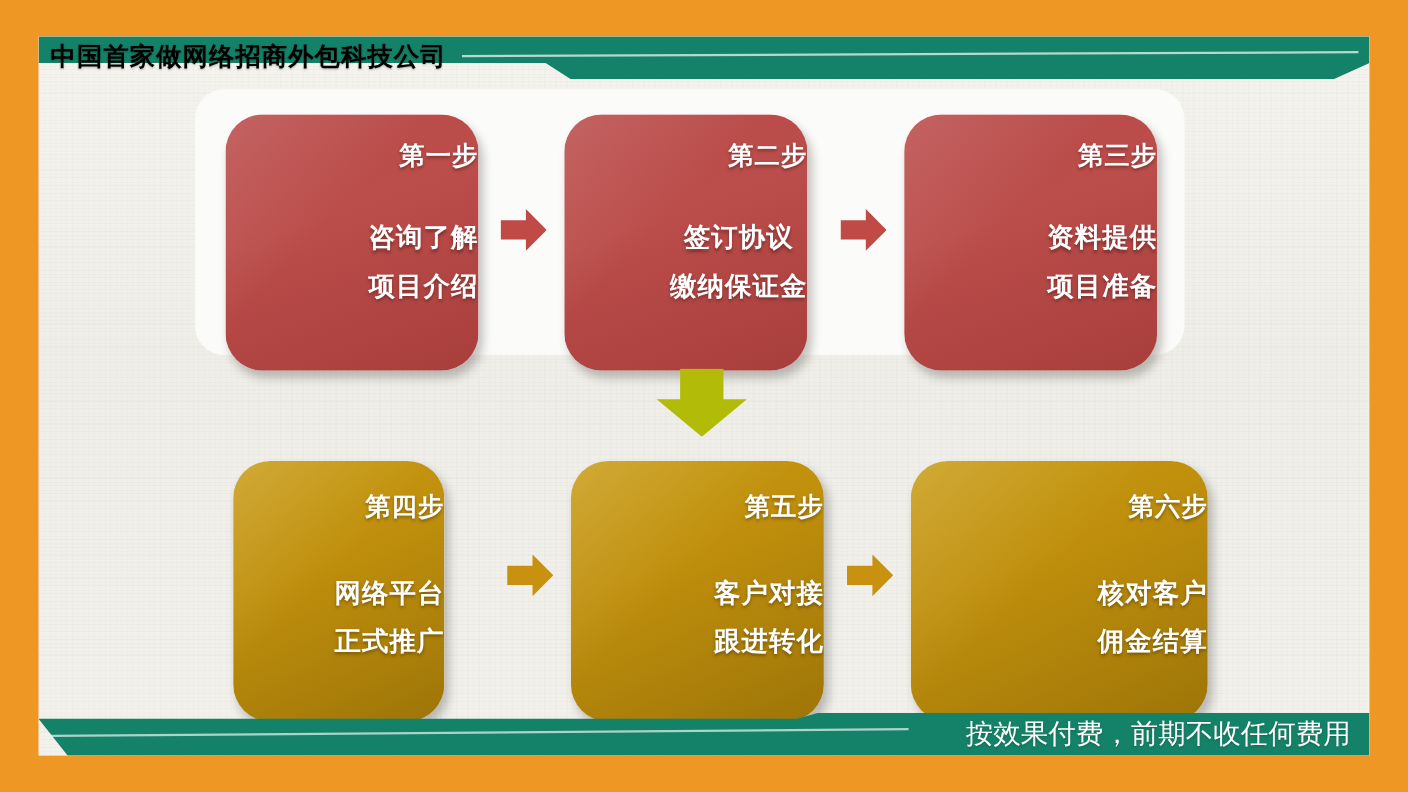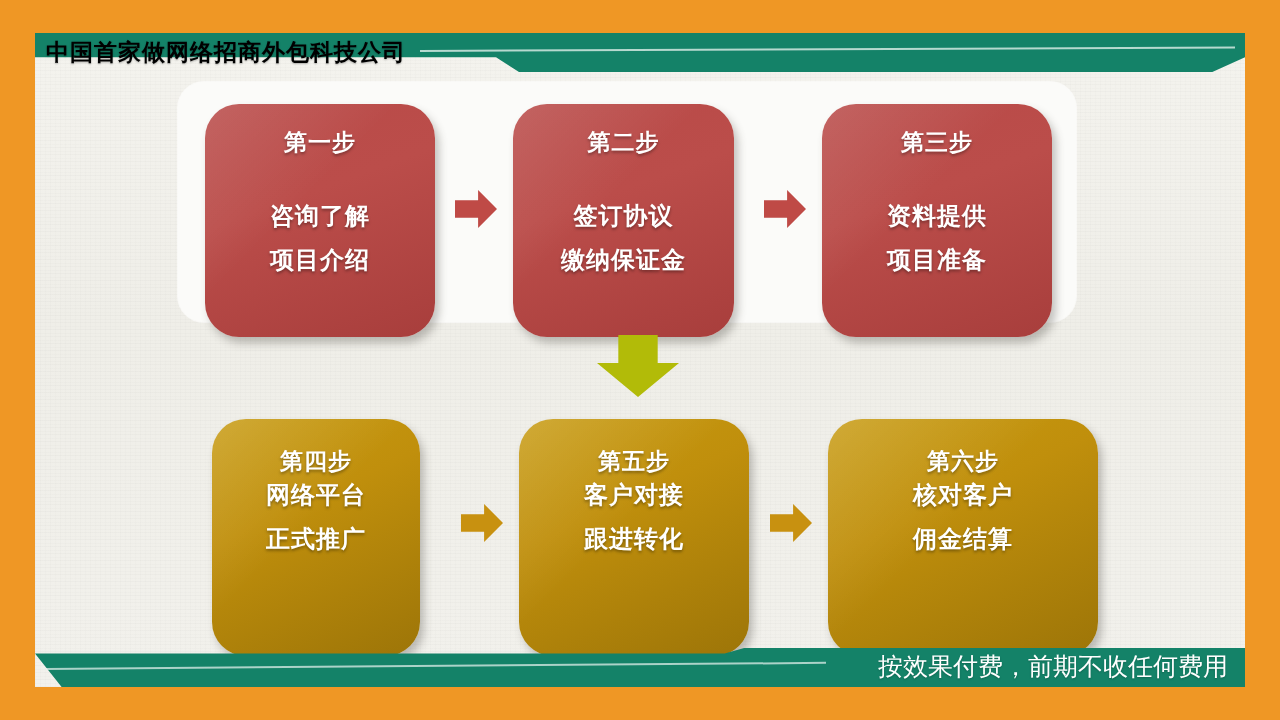--- a/index.html
+++ b/index.html
@@ -67,21 +67,21 @@
   .top-panel{
     position:absolute;left:178px;top:82px;width:898px;height:240px;
     background:#fbfbf9;border-radius:26px;
     box-shadow:0 0 0 1px rgba(255,255,255,.6);
   }
 
   
   .card{
     position:absolute;border-radius:34px;
     box-shadow:4px 6px 9px rgba(60,55,50,.30);
-    display:flex;flex-direction:column;align-items:center;
+    display:flex;flex-direction:column;align-items:flex-end;
     color:#ffffff;text-align:center;
     overflow:hidden;
   }
   .card.red{
     background:
       linear-gradient(135deg, rgba(255,255,255,.14) 0%, rgba(255,255,255,0) 42%),
       linear-gradient(160deg,#b94a48 0%,#bb4d4a 40%,#a83e3c 100%);
   }
   .card.gold{
     background:
@@ -95,24 +95,24 @@
   .card .desc{
     font-size:24px;font-weight:bold;line-height:44px;letter-spacing:1px;
     text-shadow:0 2px 3px rgba(0,0,0,.35);
   }
 
   .card-1{left:205px;top:104px;width:230px;height:209px;padding-top:24px;}
   .card-2{left:513px;top:104px;width:221px;height:209px;padding-top:24px;}
   .card-3{left:822px;top:104px;width:230px;height:209px;padding-top:24px;}
   .card-1 .desc-wrap,.card-2 .desc-wrap,.card-3 .desc-wrap{margin-top:38px;}
 
-  .card-4{left:212px;top:419px;width:208px;height:209px;padding-top:28px;}
+  .card-4{left:212px;top:419px;width:192px;height:209px;padding-top:28px;}
   .card-5{left:519px;top:419px;width:230px;height:209px;padding-top:28px;}
   .card-6{left:828px;top:419px;width:270px;height:209px;padding-top:28px;}
-  .card-4 .desc-wrap,.card-5 .desc-wrap,.card-6 .desc-wrap{font-family:Liberation Mono, monospace;}
+  .card-4 .desc-wrap,.card-5 .desc-wrap,.card-6 .desc-wrap{margin-top:42px;}
 
   
   .arrow-h{
     position:absolute;width:42px;height:38px;
     -webkit-clip-path:polygon(0 27%,55% 27%,55% 0,100% 50%,55% 100%,55% 73%,0 73%);
     clip-path:polygon(0 27%,55% 27%,55% 0,100% 50%,55% 100%,55% 73%,0 73%);
     filter:drop-shadow(2px 3px 2px rgba(60,55,50,.33));
   }
   .arrow-h.red{background:#bf4a46;}
   .arrow-h.gold{background:#c89110;}

